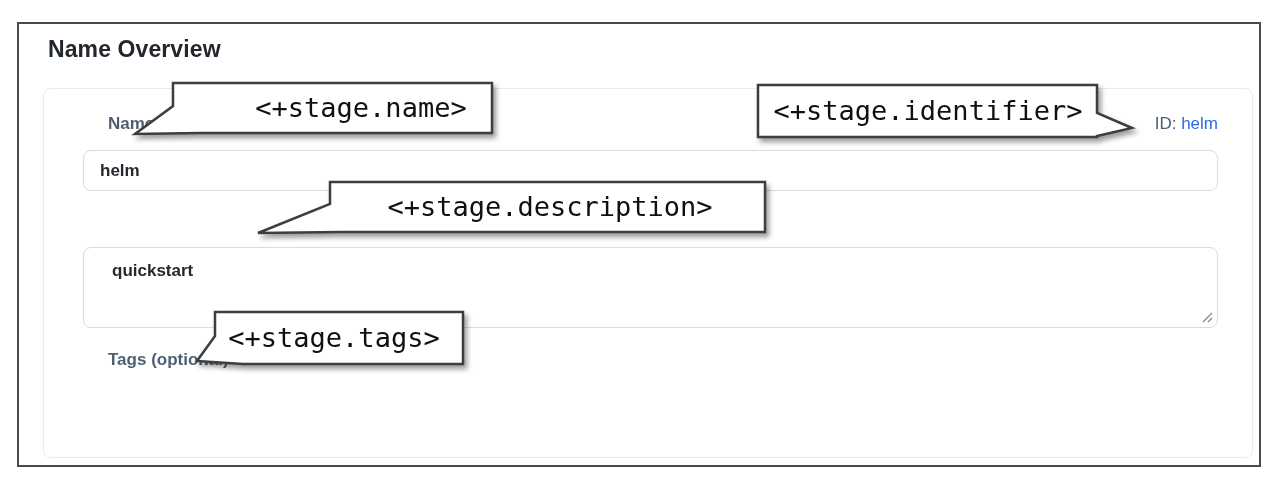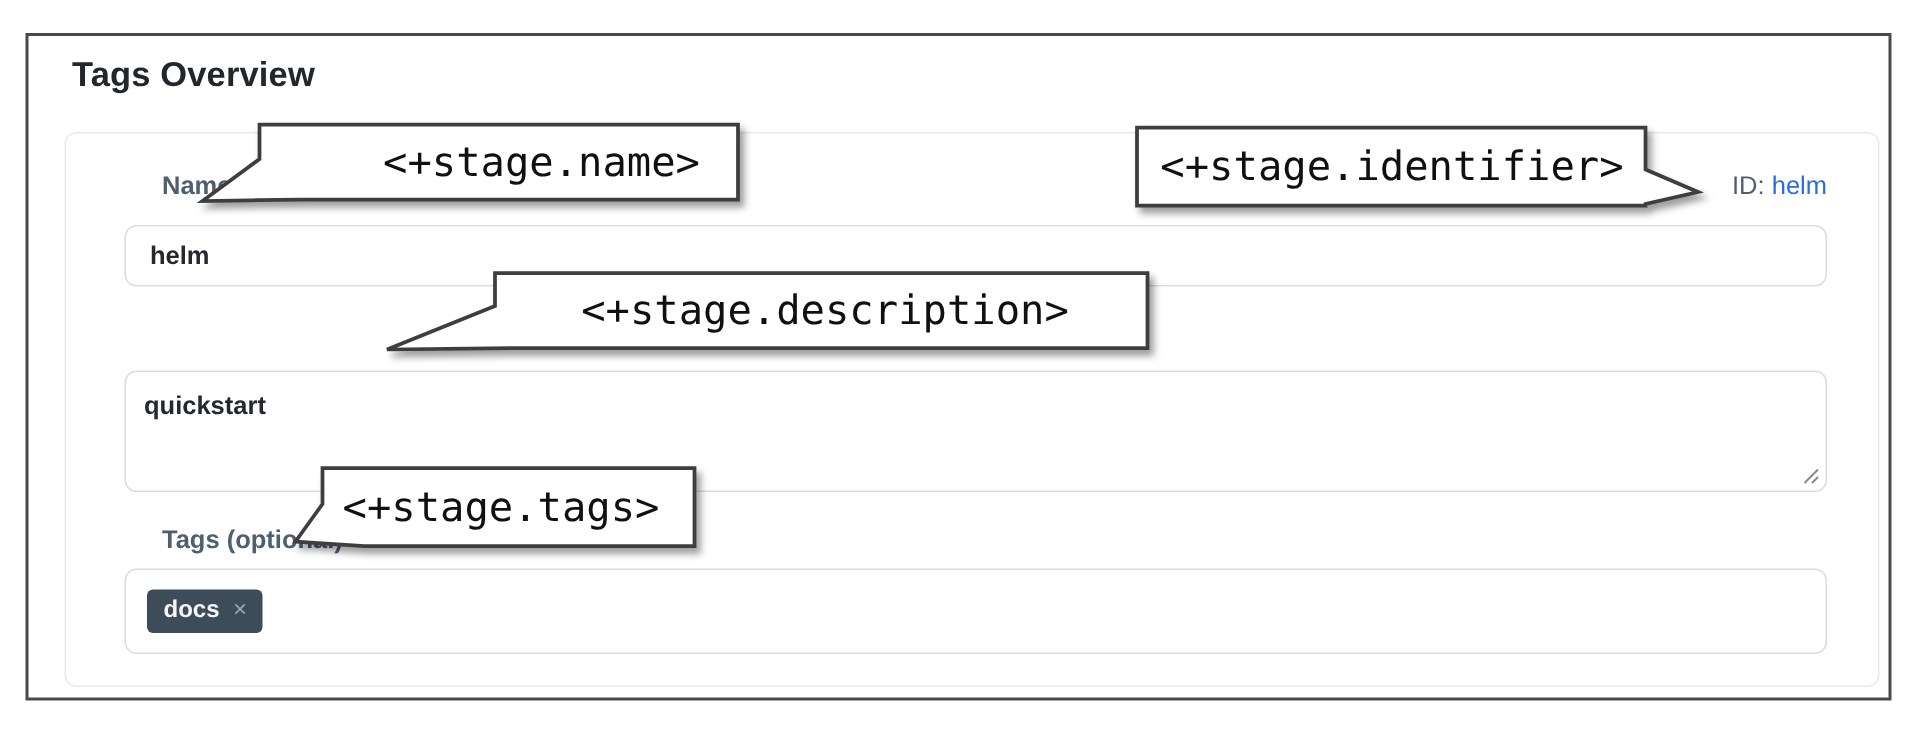--- a/index.html
+++ b/index.html
@@ -82,21 +82,21 @@
   .textarea-wrap {
     position: absolute;
     left: 83px; top: 247px;
     width: 1135px; height: 81px;
   }
   .textarea-wrap textarea {
     width: 100%; height: 100%;
     border: 1px solid var(--input-border, #dcdcdc);
     border-radius: 8px;
     background: #ffffff;
-    padding: 13px 12px;
+    padding: 13px 28px;
     font-family: "Liberation Sans", sans-serif;
     font-size: 17px;
     font-weight: 700;
     color: var(--value-dark, #25292f);
     resize: none;
     outline: none;
   }
   .resize-handle {
     position: absolute;
     right: 5px; bottom: 5px;
@@ -149,45 +149,39 @@
     text-anchor: middle;
   }
 </style>
 </head>
 <body>
 
 <div class="stage-root">
 
   <div class="outer-frame"></div>
 
-  <div class="page-title">Tags Overview</div>
+  <div class="page-title">Name Overview</div>
 
   <div class="card"></div>
 
   <div class="field-label label-name">Name</div>
   <div class="id-row">
     <span class="id-label">ID:</span>
     <a class="id-value">helm</a>
   </div>
   <input class="text-input input-name" type="text" value="helm" style="">
 
   <div class="textarea-wrap">
     <textarea style="">quickstart</textarea>
     <svg class="resize-handle" width="13" height="13" viewBox="0 0 13 13">
       <path d="M12 3 L3 12 M12 8 L8 12" stroke="#8a8a8a" stroke-width="1.4" fill="none"></path>
     </svg>
   </div>
 
   <div class="field-label label-tags">Tags (optional)</div>
-  <div class="tags-box">
-    <span class="tag-chip">
-      <span>docs</span>
-      <span class="chip-close">×</span>
-    </span>
-  </div>
 
   <svg class="callout" style="left:120px; top:76px;" width="385" height="72" viewBox="0 0 385 72">
     <path d="M 53 7 H 372 V 57 H 80 L 15 58 L 53 30 Z"></path>
     <text x="241" y="41">&lt;+stage.name&gt;</text>
   </svg>
 
   <svg class="callout" style="left:752px; top:78px;" width="398" height="72" viewBox="0 0 398 72">
     <path d="M 6 7 H 345 V 35 L 380 50 L 345 58 V 59 H 6 Z"></path>
     <text x="176" y="42">&lt;+stage.identifier&gt;</text>
   </svg>

